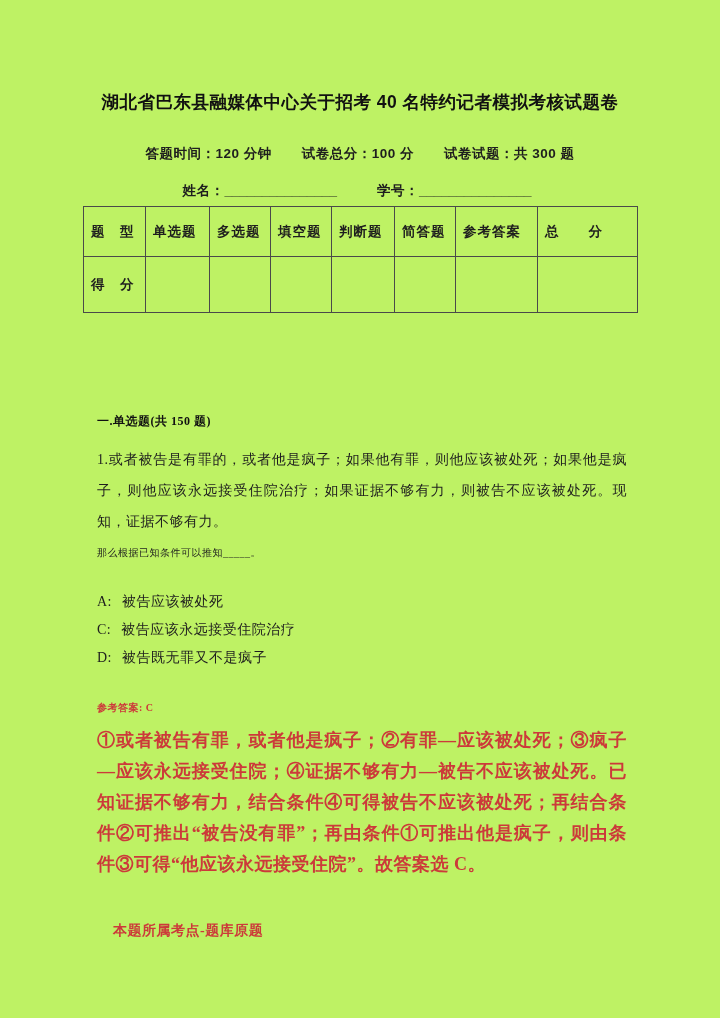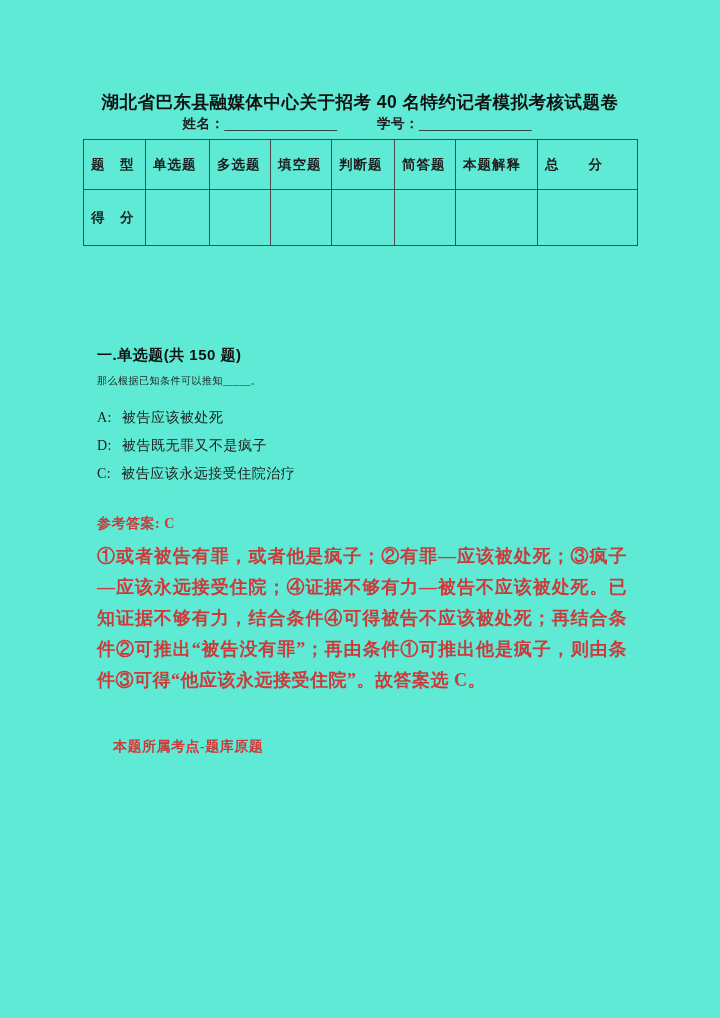--- a/index.html
+++ b/index.html
@@ -6,21 +6,21 @@
   body {
     width: 720px; height: 1018px;
     background: #ffffff;
     font-family: "Liberation Serif", serif;
     color: #1e1e1e;
     overflow: hidden;
   }
   .page {
     position: relative;
     width: 720px; height: 1018px;
-    background: #5eead4;
+    background: #bef264;
     box-sizing: border-box;
   }
   .title {
     margin: 0;
     padding-top: 90px;
     text-align: center;
     font-family: "Liberation Sans", sans-serif;
     font-weight: bold;
     font-size: 17.5px;
     letter-spacing: 0.5px;
@@ -30,31 +30,31 @@
     margin-top: 31px;
     display: flex;
     justify-content: center;
     gap: 30px;
     font-family: "Liberation Sans", sans-serif;
     font-weight: bold;
     font-size: 13.5px;
     letter-spacing: 0.5px;
   }
   .name-line {
-    margin-top: 1px;
+    margin-top: 19px;
     display: flex;
     justify-content: center;
     align-items: baseline;
     font-family: "Liberation Sans", sans-serif;
     font-weight: bold;
     font-size: 13.5px;
     letter-spacing: 0.5px;
   }
   .name-line .blank {
-    font-weight: normal;
+    font-weight: bold;
     letter-spacing: 0;
     margin-right: 6px;
   }
   .name-line .gap { display: inline-block; width: 34px; }
   table.score-table {
     border-collapse: collapse;
     margin-left: 83px;
     margin-top: 6px;
     table-layout: fixed;
     width: 554px;
@@ -83,50 +83,50 @@
     letter-spacing: 1px;
     padding-left: 7px;
   }
   .content {
     margin-left: 97px;
     width: 530px;
   }
   .section-heading {
     margin: 0;
     padding-top: 100px;
-    font-family: Liberation Sans, sans-serif;
-    font-weight: bold;
-    font-size: 15px;
+    font-family: Liberation Serif, serif;
+    font-weight: bold;
+    font-size: 12px;
     letter-spacing: 0.5px;
     color: #111;
   }
   .q-body {
     margin: 14px 0 0 0;
     font-size: 14px;
     line-height: 31px;
     text-align: justify;
     letter-spacing: 0.5px;
   }
   .q-stem {
     margin: 0;
     font-size: 10px;
     line-height: 31px;
     letter-spacing: 0.5px;
   }
-  .options { margin-top: 8px; }
+  .options { margin-top: 20px; }
   .option {
     font-size: 14px;
     line-height: 28px;
     letter-spacing: 0.5px;
   }
   .option .opt-label { margin-right: 10px; }
   .red { color: #cc3a3a; font-weight: bold; }
   .answer-line {
     margin: 22px 0 0 0;
-    font-size: 14px;
+    font-size: 10px;
     line-height: 28px;
     letter-spacing: 0.5px;
   }
   .expl-intro {
     margin: 0;
     font-size: 14px;
     line-height: 28px;
     letter-spacing: 0.5px;
   }
   .expl-body {
@@ -143,20 +143,25 @@
     letter-spacing: 0.5px;
   }
 </style>
 </head>
 <body>
 
 <div class="page">
 
   <h1 class="title">湖北省巴东县融媒体中心关于招考 40 名特约记者模拟考核试题卷</h1>
 
+  <div class="meta-line">
+    <span>答题时间：120 分钟</span>
+    <span>试卷总分：100 分</span>
+    <span>试卷试题：共 300 题</span>
+  </div>
 
   <div class="name-line">
     <span>姓名：</span>
     <span class="blank">_______________</span>
     <span class="gap"></span>
     <span>学号：</span>
     <span class="blank">_______________</span>
   </div>
 
   <table class="score-table">
@@ -171,50 +176,51 @@
         <col style="width:100px">
     </colgroup>
     <tbody>
       <tr>
         <th>题　型</th>
         <th>单选题</th>
         <th>多选题</th>
         <th>填空题</th>
         <th>判断题</th>
         <th>简答题</th>
-        <th>本题解释</th>
+        <th>参考答案</th>
         <th>总　　分</th>
       </tr>
       <tr>
         <td class="row-label">得　分</td>
         <td></td>
         <td></td>
         <td></td>
         <td></td>
         <td></td>
         <td></td>
         <td></td>
       </tr>
     </tbody>
   </table>
 
   <div class="content">
     <h2 class="section-heading">一.单选题(共 150 题)</h2>
 
+    <p class="q-body">1.或者被告是有罪的，或者他是疯子；如果他有罪，则他应该被处死；如果他是疯子，则他应该永远接受住院治疗；如果证据不够有力，则被告不应该被处死。现知，证据不够有力。</p>
     <p class="q-stem">那么根据已知条件可以推知_____。</p>
 
     <div class="options">
       <div class="option">
         <span class="opt-label">A:</span><span>被告应该被处死</span>
       </div>
       <div class="option">
-        <span class="opt-label">D:</span><span>被告既无罪又不是疯子</span>
+        <span class="opt-label">C:</span><span>被告应该永远接受住院治疗</span>
       </div>
       <div class="option">
-        <span class="opt-label">C:</span><span>被告应该永远接受住院治疗</span>
+        <span class="opt-label">D:</span><span>被告既无罪又不是疯子</span>
       </div>
     </div>
 
     <p class="answer-line red">参考答案: C</p>
     <p class="expl-body red">①或者被告有罪，或者他是疯子；②有罪—应该被处死；③疯子—应该永远接受住院；④证据不够有力—被告不应该被处死。已知证据不够有力，结合条件④可得被告不应该被处死；再结合条件②可推出“被告没有罪”；再由条件①可推出他是疯子，则由条件③可得“他应该永远接受住院”。故答案选 C。</p>
     <p class="source-line red">本题所属考点-题库原题</p>
   </div>
 
 </div>
 

